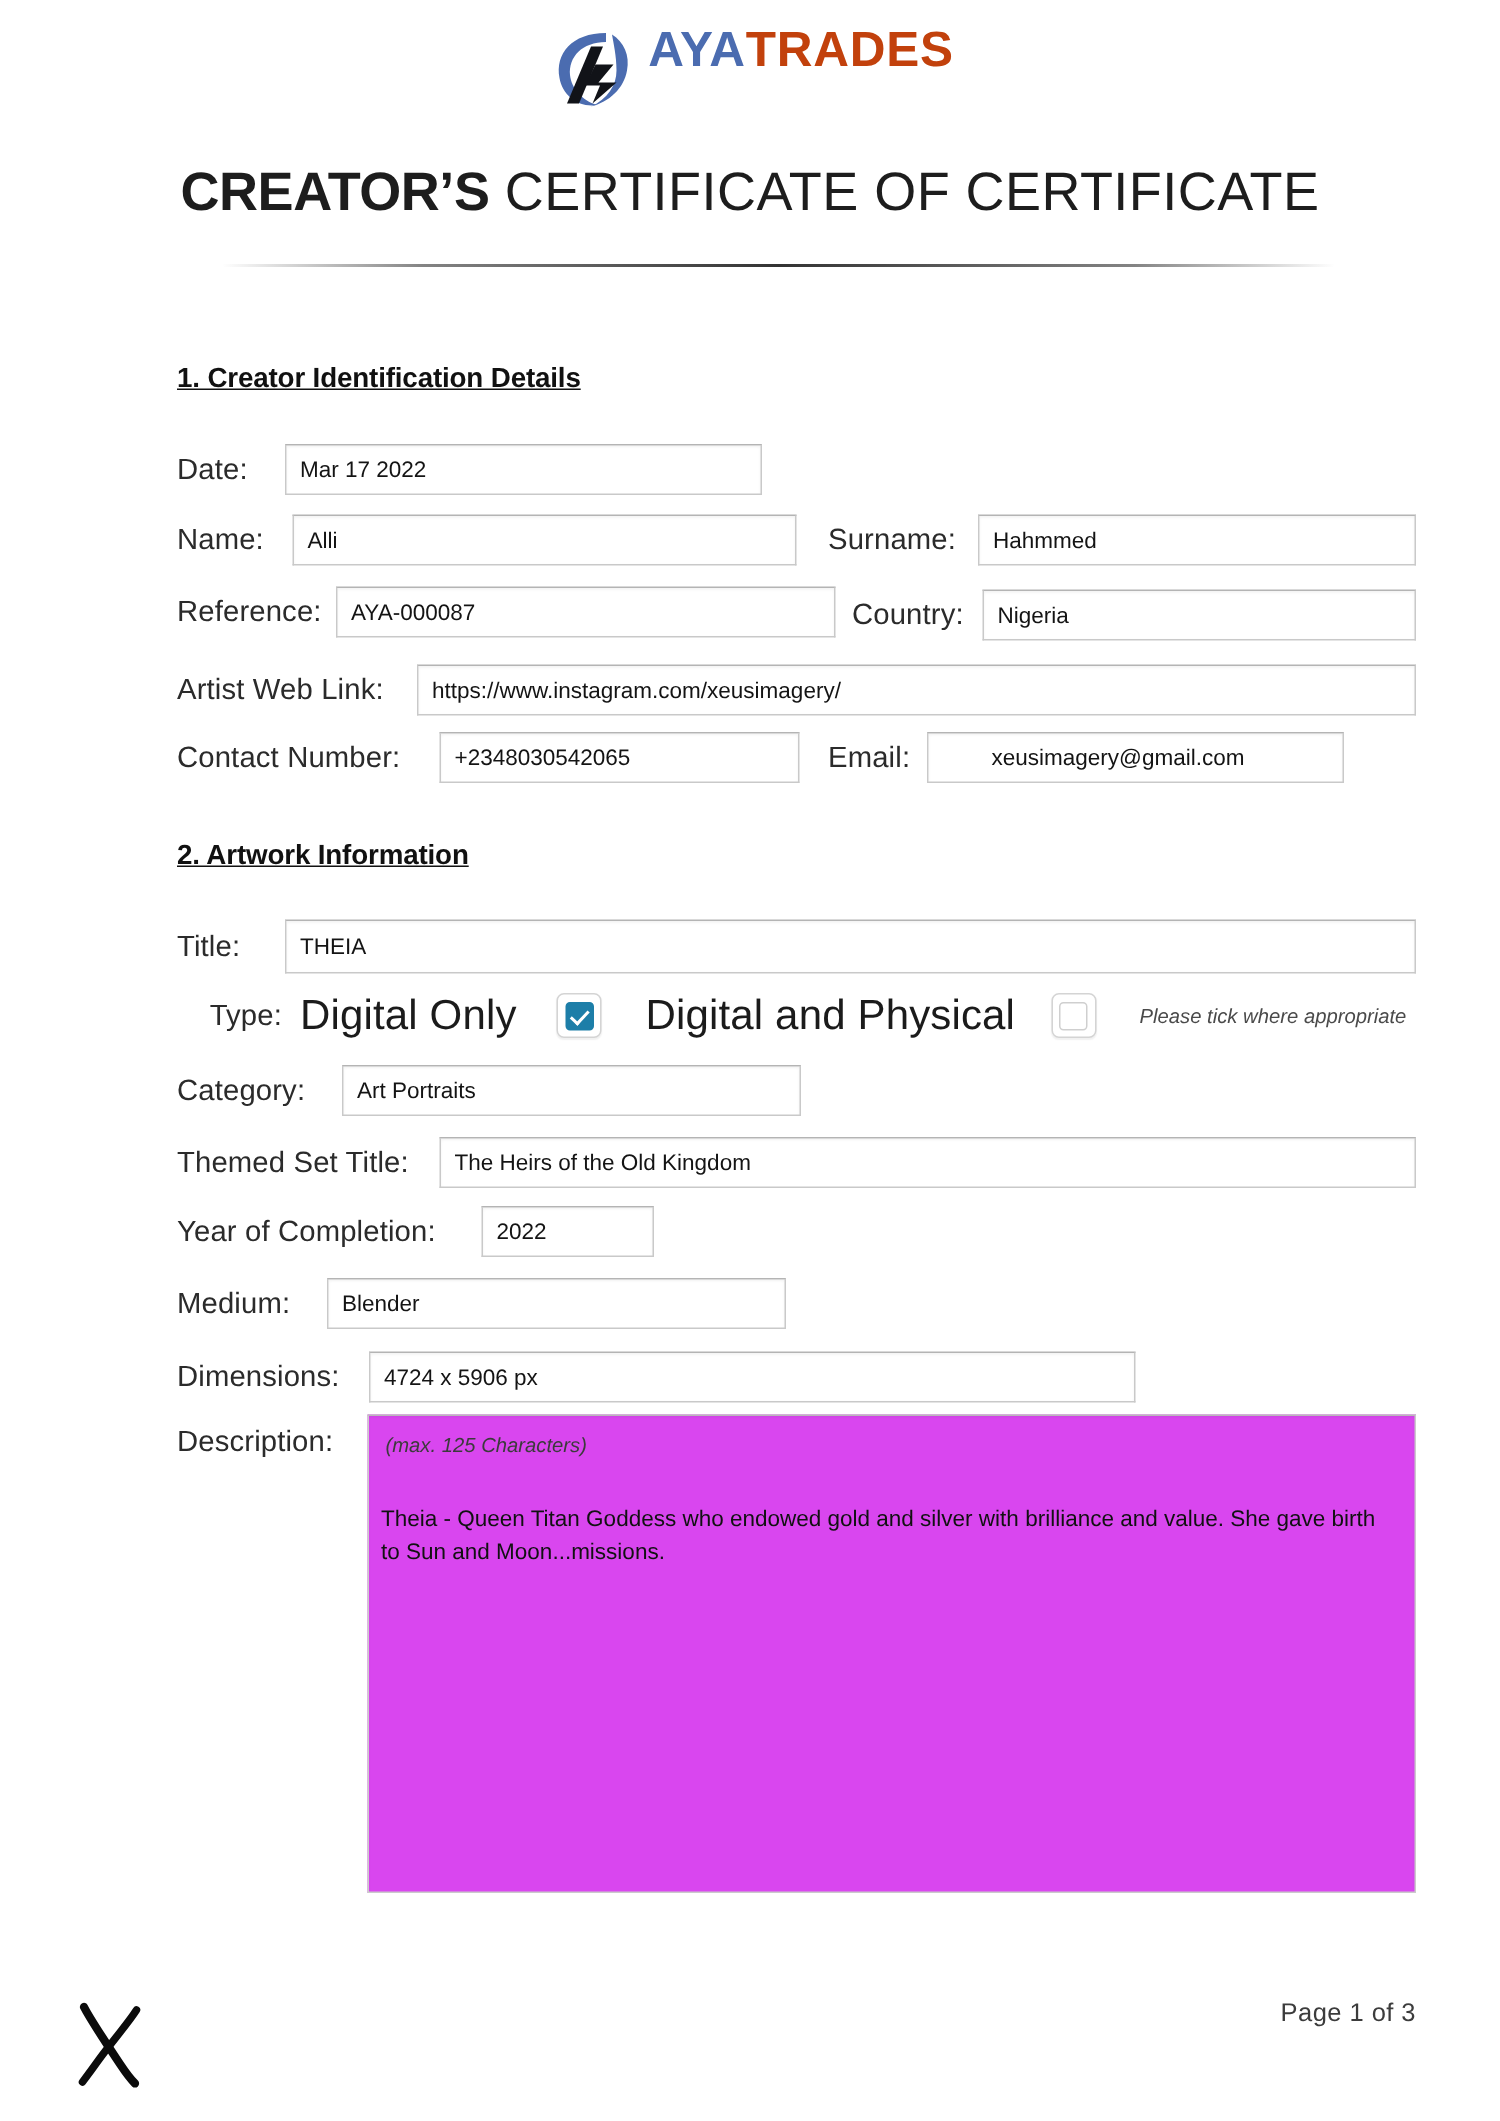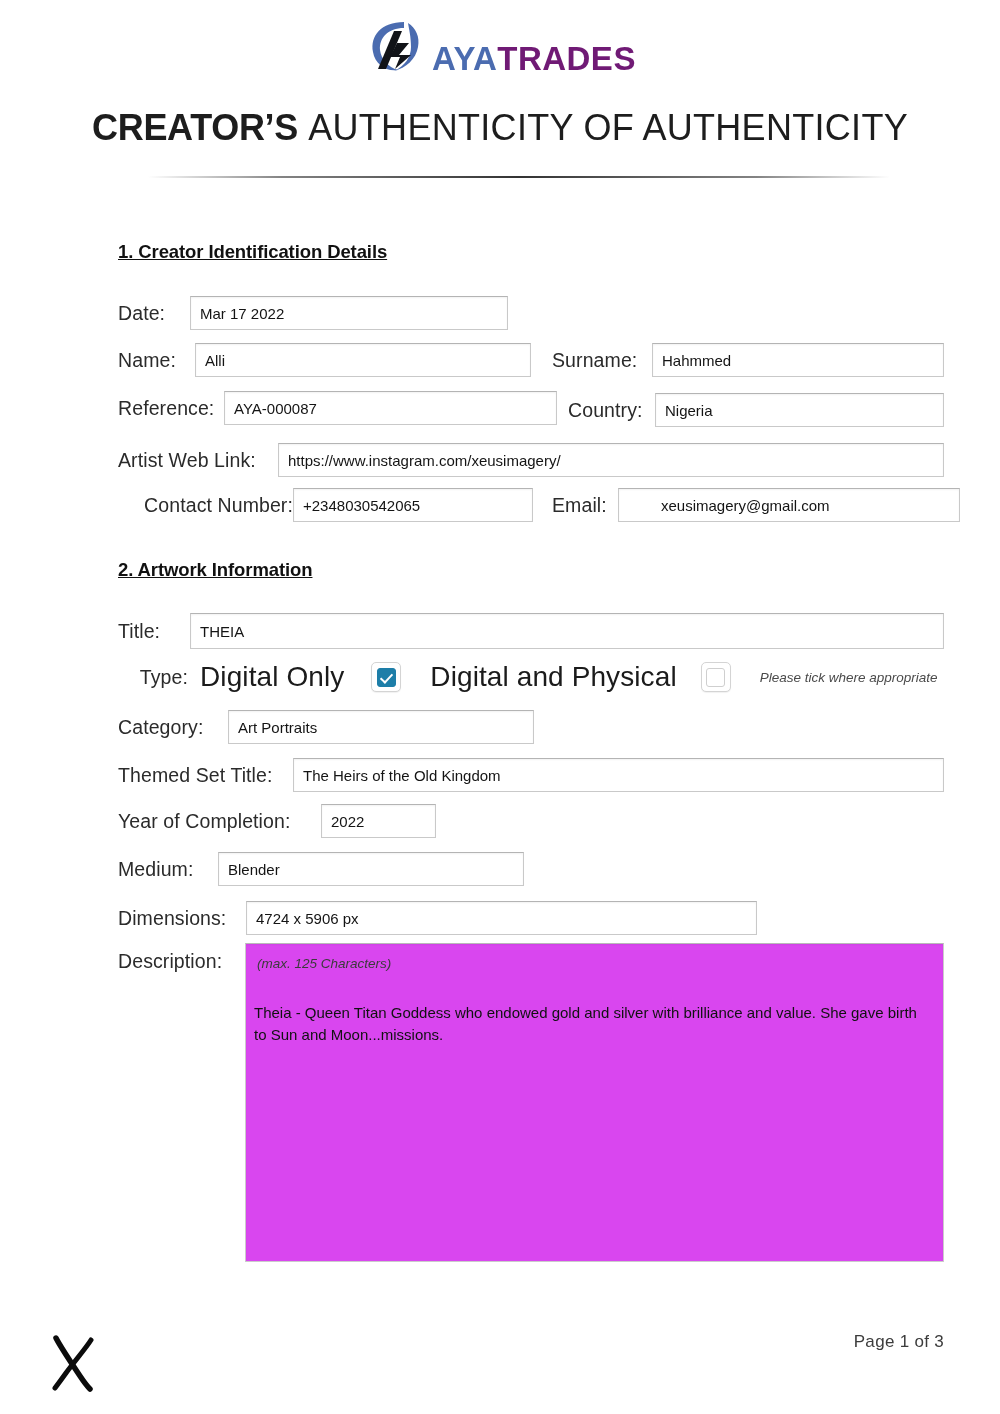--- a/index.html
+++ b/index.html
@@ -14,37 +14,37 @@
     font-family: "Liberation Sans", sans-serif;
     color: #1d1d1d;
     overflow: hidden;
   }
 
   
   .header {
     position: absolute;
     top: 14px; left: 0; width: 1000px;
     display: flex;
-    align-items: flex-end;
+    align-items: flex-start;
     justify-content: center;
     gap: 4px;
   }
   .logo-mark {
     width: 64px; height: 64px;
     display: block;
   }
   .logo-word {
     font-size: 33px;
     letter-spacing: 0.5px;
     font-weight: 700;
     display: flex;
     align-items: baseline;
   }
   .logo-aya { color: #4b6cb0; }
-  .logo-trades { color: #701a75; }
+  .logo-trades { color: #c2410c; }
 
   
   .doc-title {
     position: absolute;
     top: 107px; left: 0; width: 1000px;
     text-align: center;
     font-size: 36px;
     letter-spacing: 0.2px;
     white-space: nowrap;
   }
@@ -216,21 +216,21 @@
     <path d="M33 29 L45 29 L35 41 L47 41 L31 55 L36 43 L26 43 Z" fill="#111318"></path>
   </svg>
   <div class="logo-word">
     <span class="logo-aya">AYA</span>
       <span class="logo-trades">TRADES</span>
   </div>
 </div>
 
 <div class="doc-title">
   <span class="strong">CREATOR’S</span>
-  <span class="light">AUTHENTICITY OF AUTHENTICITY</span>
+  <span class="light">CERTIFICATE OF CERTIFICATE</span>
 </div>
 <div class="rule"></div>
 
 <div class="section-heading" id="sec1">1. Creator Identification Details</div>
 
 <div class="row" style="top:296px; left:118px;">
   <span class="lbl" style="width:72px;">Date:</span>
   <span class="field" style="width:318px;">Mar 17 2022</span>
 </div>
 
@@ -250,27 +250,27 @@
 <div class="row" style="top:393px; left:568px;">
   <span class="lbl" style="width:87px;">Country:</span>
   <span class="field" style="width:289px;">Nigeria</span>
 </div>
 
 <div class="row" style="top:443px; left:118px;">
   <span class="lbl" style="width:160px;">Artist Web Link:</span>
   <span class="field" style="width:666px;">https://www.instagram.com/xeusimagery/</span>
 </div>
 
-<div class="row" style="top:488px; left:118px;text-align:right;">
+<div class="row" style="top:488px; left:118px;">
   <span class="lbl" style="width:175px;">Contact Number:</span>
   <span class="field" style="width:240px;">+2348030542065</span>
 </div>
 <div class="row" style="top:488px; left:552px;">
   <span class="lbl" style="width:66px;">Email:</span>
-  <span class="field" style="width:342px;padding-left:42px;">xeusimagery@gmail.com</span>
+  <span class="field" style="width:278px;padding-left:42px;">xeusimagery@gmail.com</span>
 </div>
 
 <div class="section-heading" id="sec2">2. Artwork Information</div>
 
 <div class="row" style="top:613px; left:118px;">
   <span class="lbl" style="width:72px;">Title:</span>
   <span class="field tall" style="width:754px;">THEIA</span>
 </div>
 
 <div class="row" style="top:661px; left:118px; gap:12px;text-align:right;">

